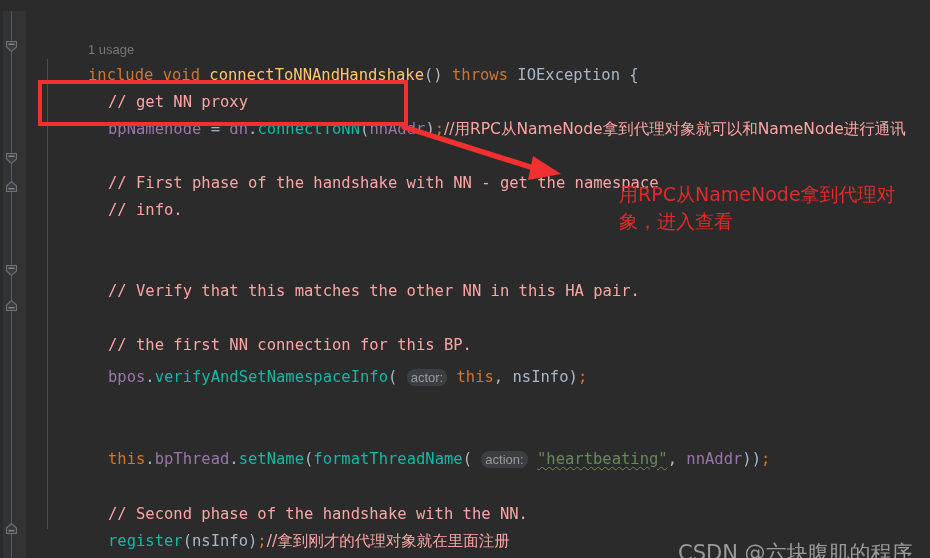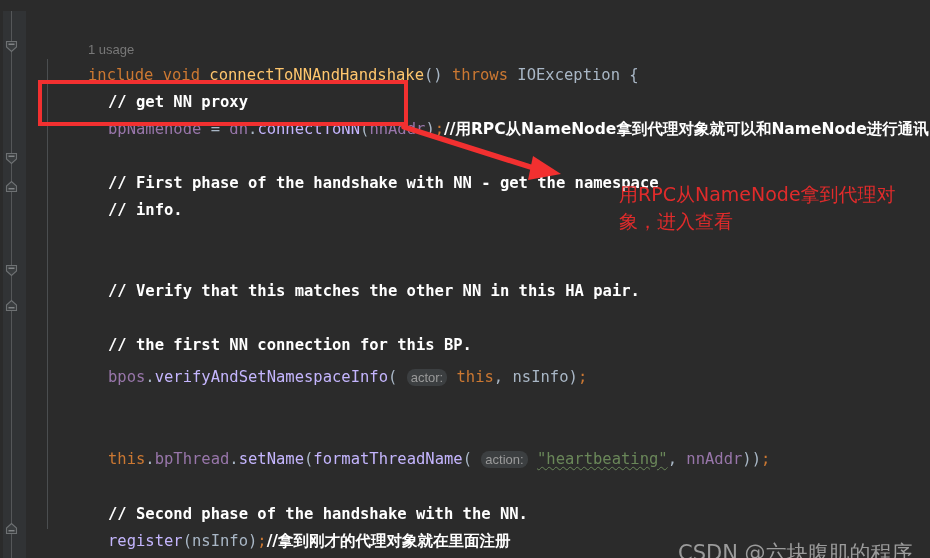--- a/index.html
+++ b/index.html
@@ -67,24 +67,24 @@
     left: 0;
     height: 27.2px;
     white-space: pre;
   }
 
   
   .kw      { color: #cc7832; }
   .method  { color: #ffc66d; }
   .cls     { color: #a9b7c6; }
   .field   { color: #9876aa; }
-  .call    { color: #c4b5fd; }
+  .call    { color: #14b8a6; }
   .param   { color: #9876aa; }
   .plain   { color: #a9b7c6; }
-  .cmt     { color: #ffffff; font-weight: bold; }
+  .cmt     { color: #fca5a5; }
   .str     { color: #6a8759; }
   .semi    { color: #cc7832; }
   .usage   { color: #787878; font-family: "Liberation Sans", sans-serif; font-size: 13px; }
 
   .hint {
     color: #9a9a9a;
     background: #3c3f41;
     border-radius: 8px;
     padding: 1px 4px 1px 4px;
     font-size: 13px;

